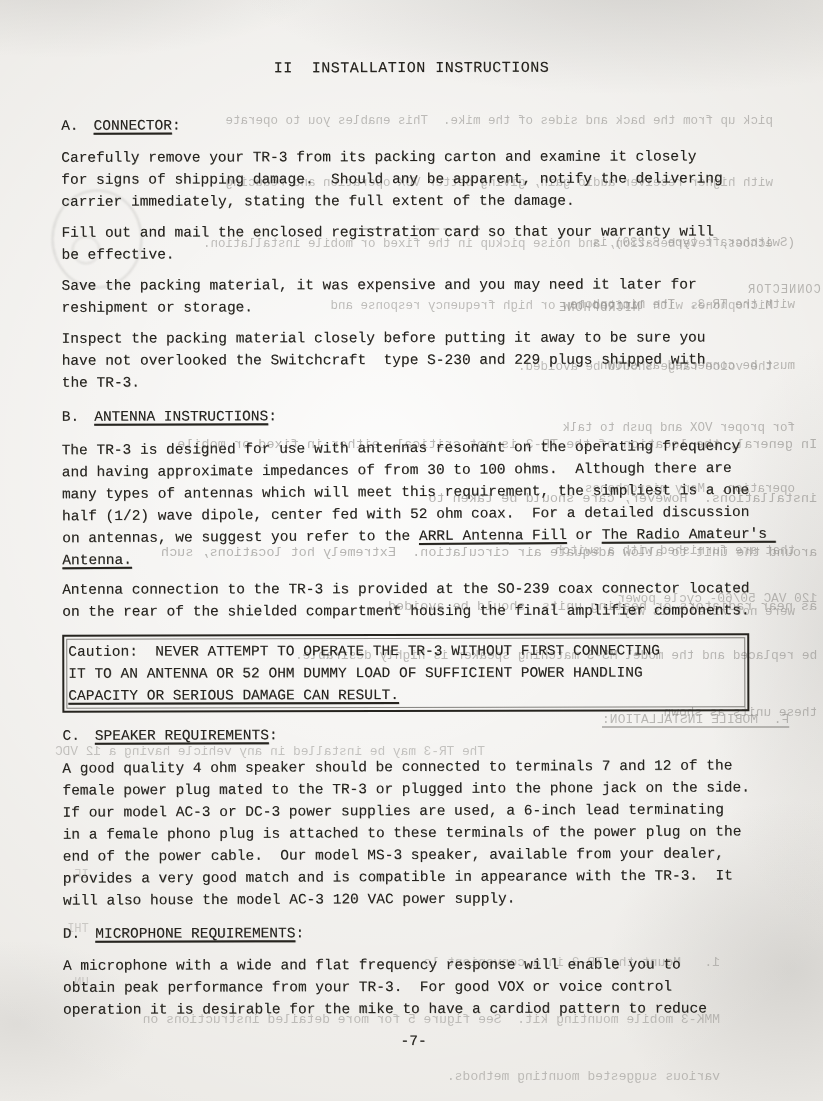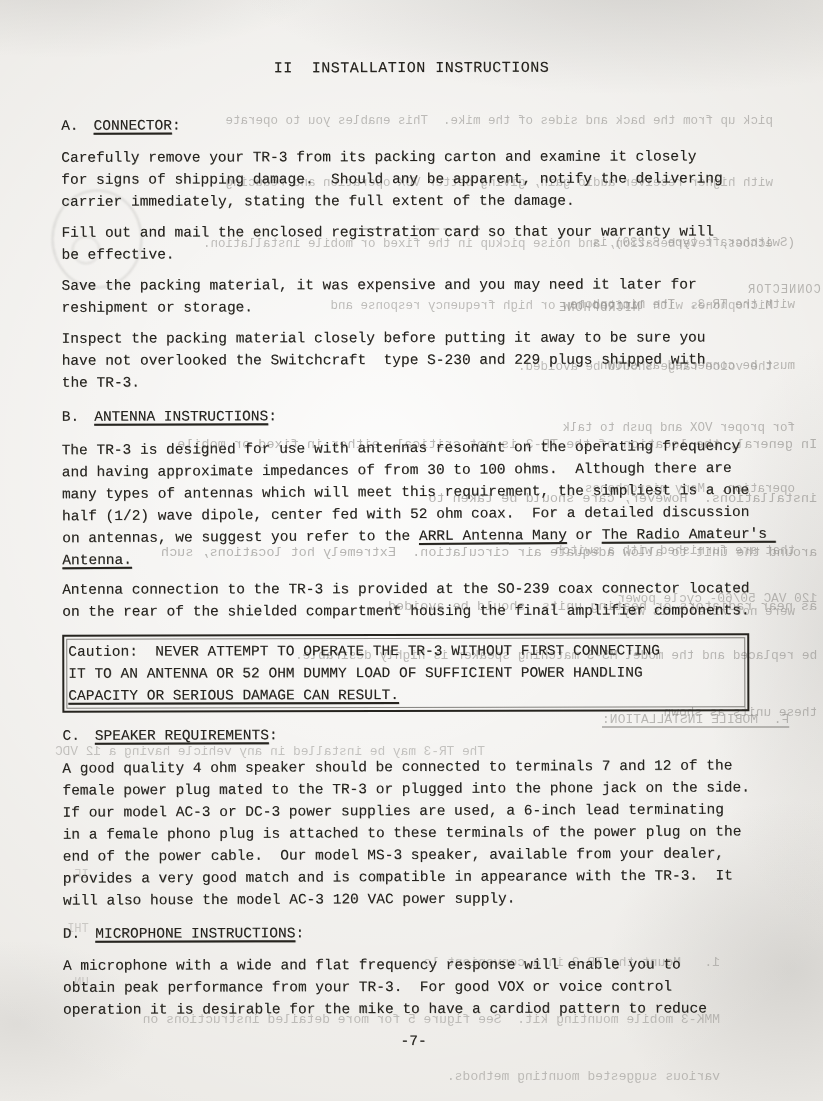--- a/index.html
+++ b/index.html
@@ -167,21 +167,21 @@
       <div class="line">the TR-3.</div>
     </div>
 
     <div class="sec-head"><span class="sec-letter">B.</span><span class="u">ANTENNA INSTRUCTIONS</span><span>:</span></div>
 
     <div class="para tilt-b">
       <div class="line">The TR-3 is designed for use with antennas resonant on the operating frequency</div>
       <div class="line">and having approximate impedances of from 30 to 100 ohms.  Although there are</div>
       <div class="line">many types of antennas which will meet this requirement, the simpliest is a one</div>
       <div class="line">half (1/2) wave dipole, center fed with 52 ohm coax.  For a detailed discussion</div>
-      <div class="line"><span>on antennas, we suggest you refer to the </span><span class="u">ARRL Antenna Many</span><span> or </span><span class="u">The Radio Amateur's </span></div>
+      <div class="line"><span>on antennas, we suggest you refer to the </span><span class="u">ARRL Antenna Fill</span><span> or </span><span class="u">The Radio Amateur's </span></div>
       <div class="line"><span class="u">Antenna.</span></div>
     </div>
 
     <div class="para">
       <div class="line">Antenna connection to the TR-3 is provided at the SO-239 coax connector located</div>
       <div class="line">on the rear of the shielded compartment housing the final amplifier components.</div>
     </div>
 
     <div class="caution">
       <div class="line">Caution:  NEVER ATTEMPT TO OPERATE THE TR-3 WITHOUT FIRST CONNECTING</div>
@@ -194,21 +194,21 @@
     <div class="para tilt-c">
       <div class="line">A good quality 4 ohm speaker should be connected to terminals 7 and 12 of the</div>
       <div class="line">female power plug mated to the TR-3 or plugged into the phone jack on the side.</div>
       <div class="line">If our model AC-3 or DC-3 power supplies are used, a 6-inch lead terminating</div>
       <div class="line">in a female phono plug is attached to these terminals of the power plug on the</div>
       <div class="line">end of the power cable.  Our model MS-3 speaker, available from your dealer,</div>
       <div class="line">provides a very good match and is compatible in appearance with the TR-3.  It</div>
       <div class="line">will also house the model AC-3 120 VAC power supply.</div>
     </div>
 
-    <div class="sec-head"><span class="sec-letter">D.</span><span class="u">MICROPHONE INSTRUCTIONS</span><span>:</span></div>
+    <div class="sec-head"><span class="sec-letter">D.</span><span class="u">MICROPHONE REQUIREMENTS</span><span>:</span></div>
 
     <div class="para">
       <div class="line">A microphone with a wide and flat frequency response will enable you to</div>
       <div class="line">obtain peak performance from your TR-3.  For good VOX or voice control</div>
       <div class="line">operation it is desirable for the mike to have a cardiod pattern to reduce</div>
     </div>
 
     <div class="page-number">-7-</div>
 
   </main>

